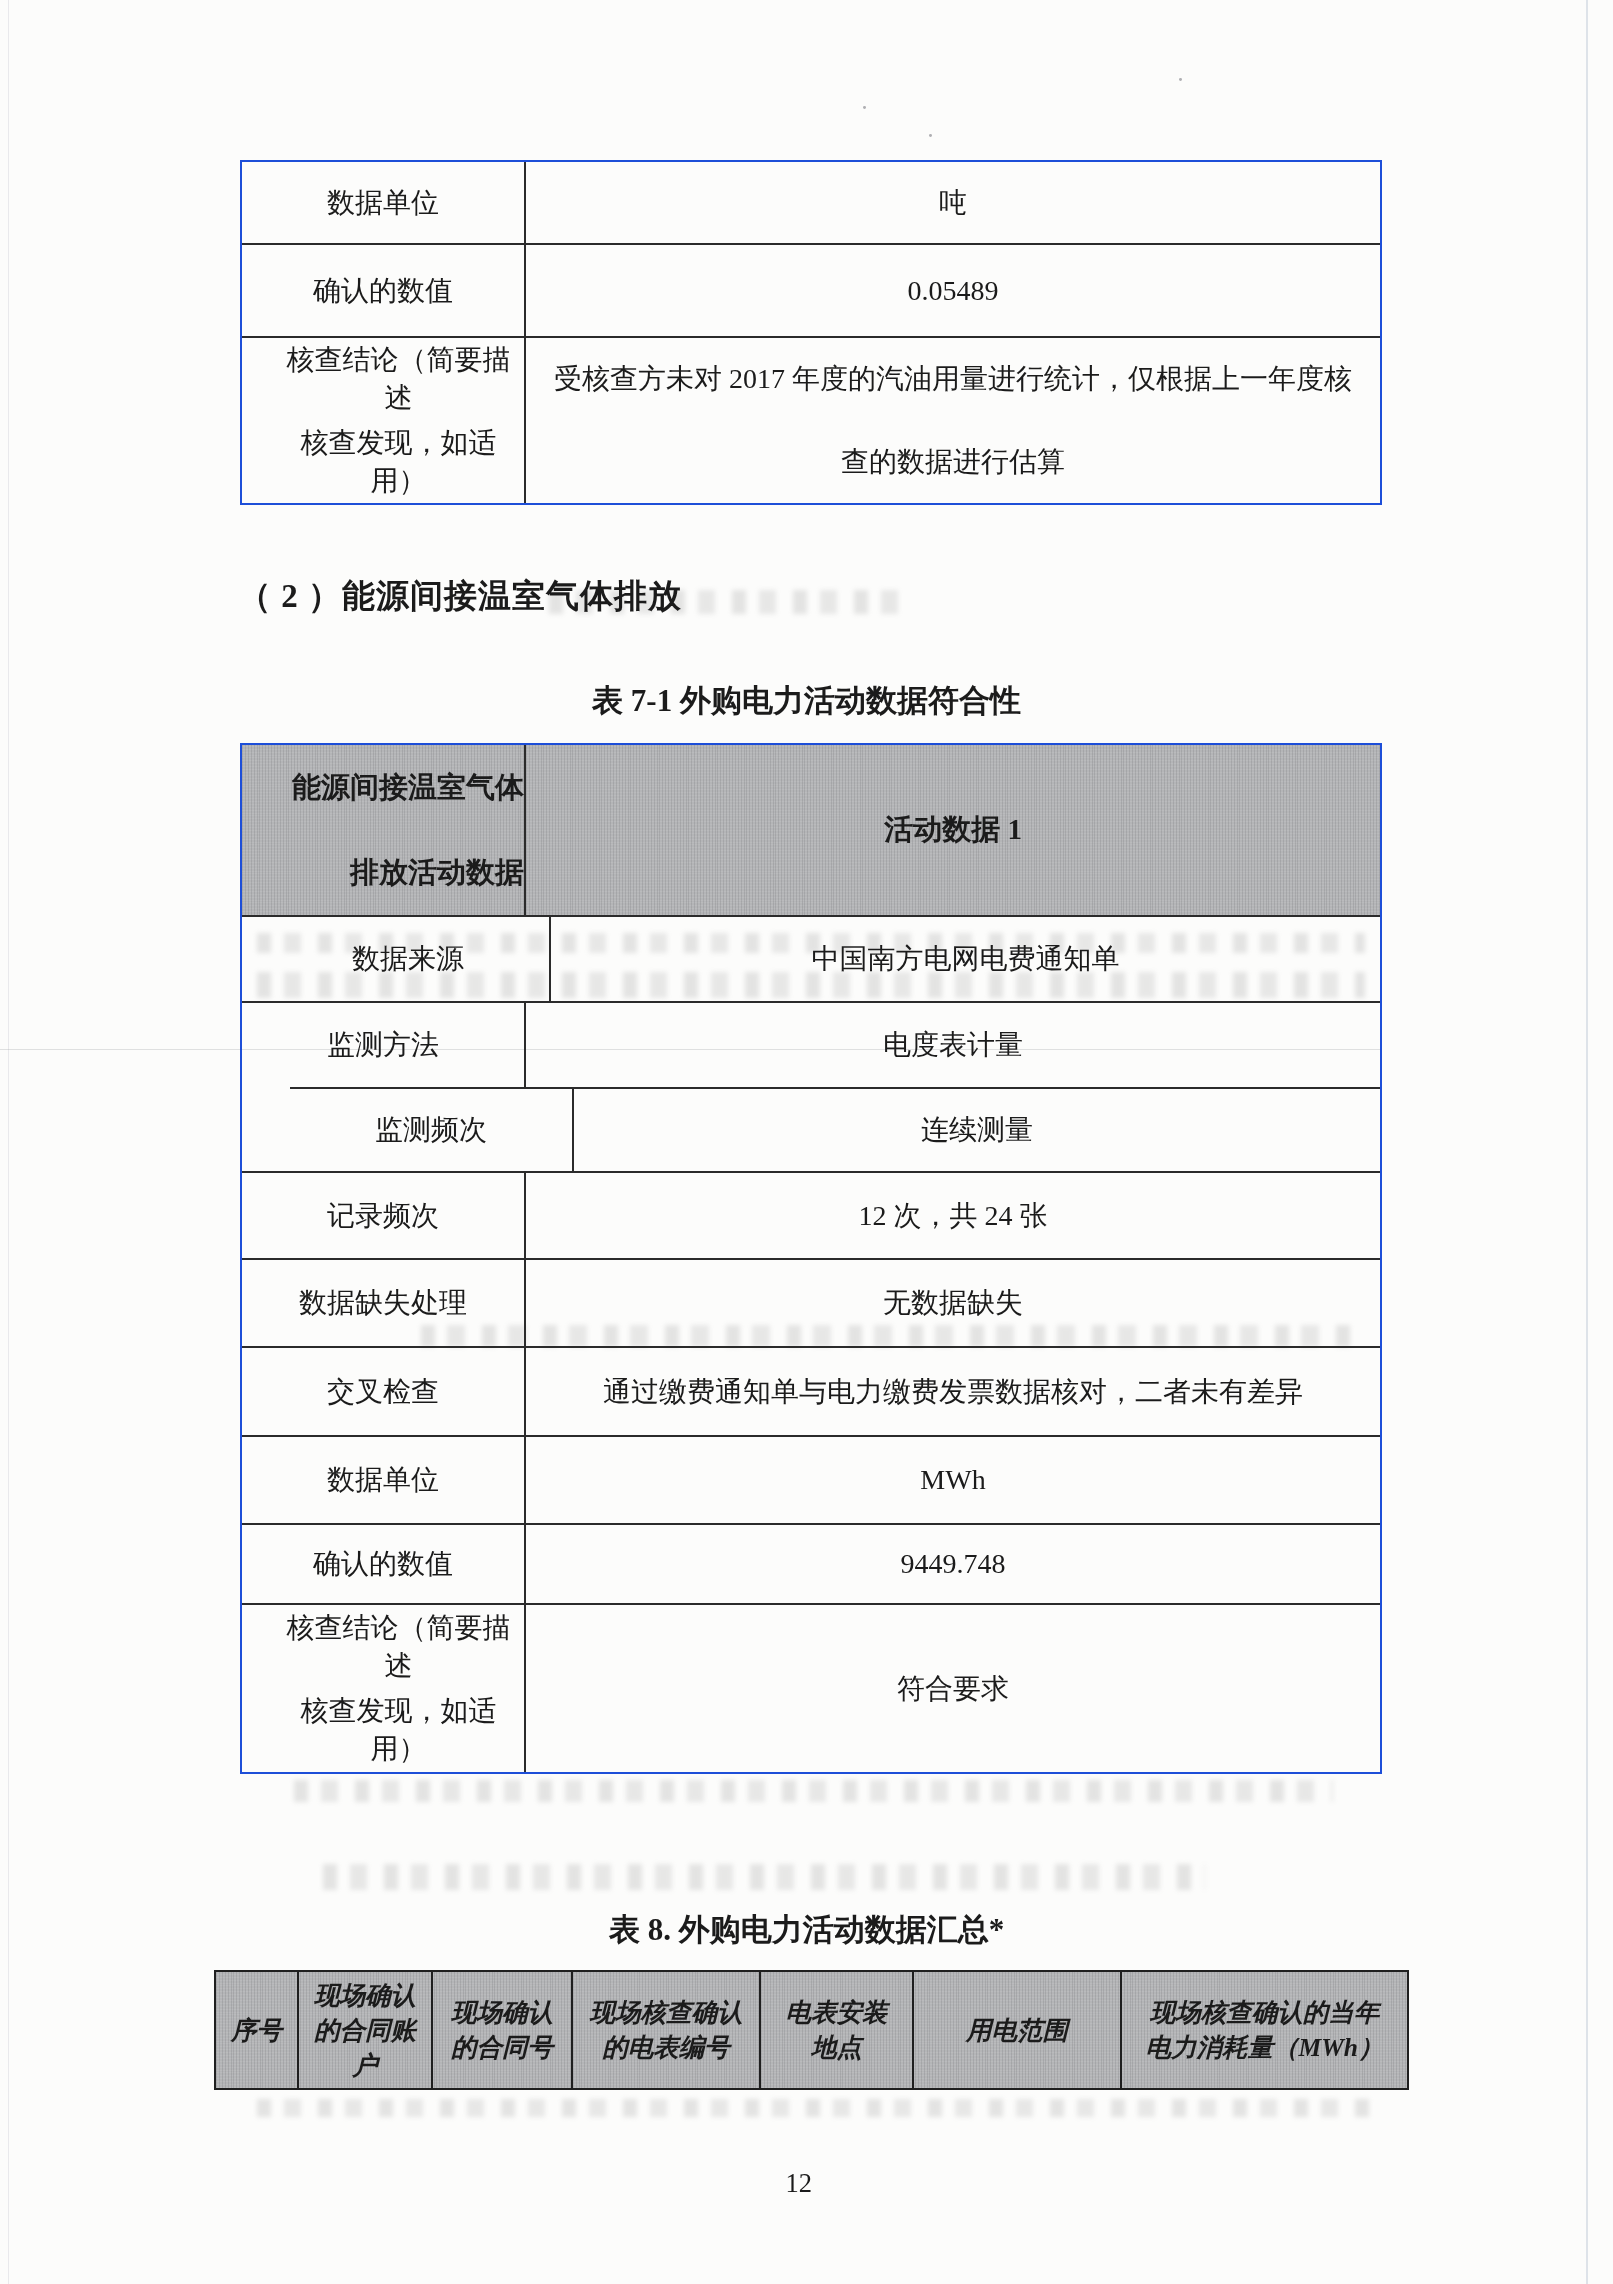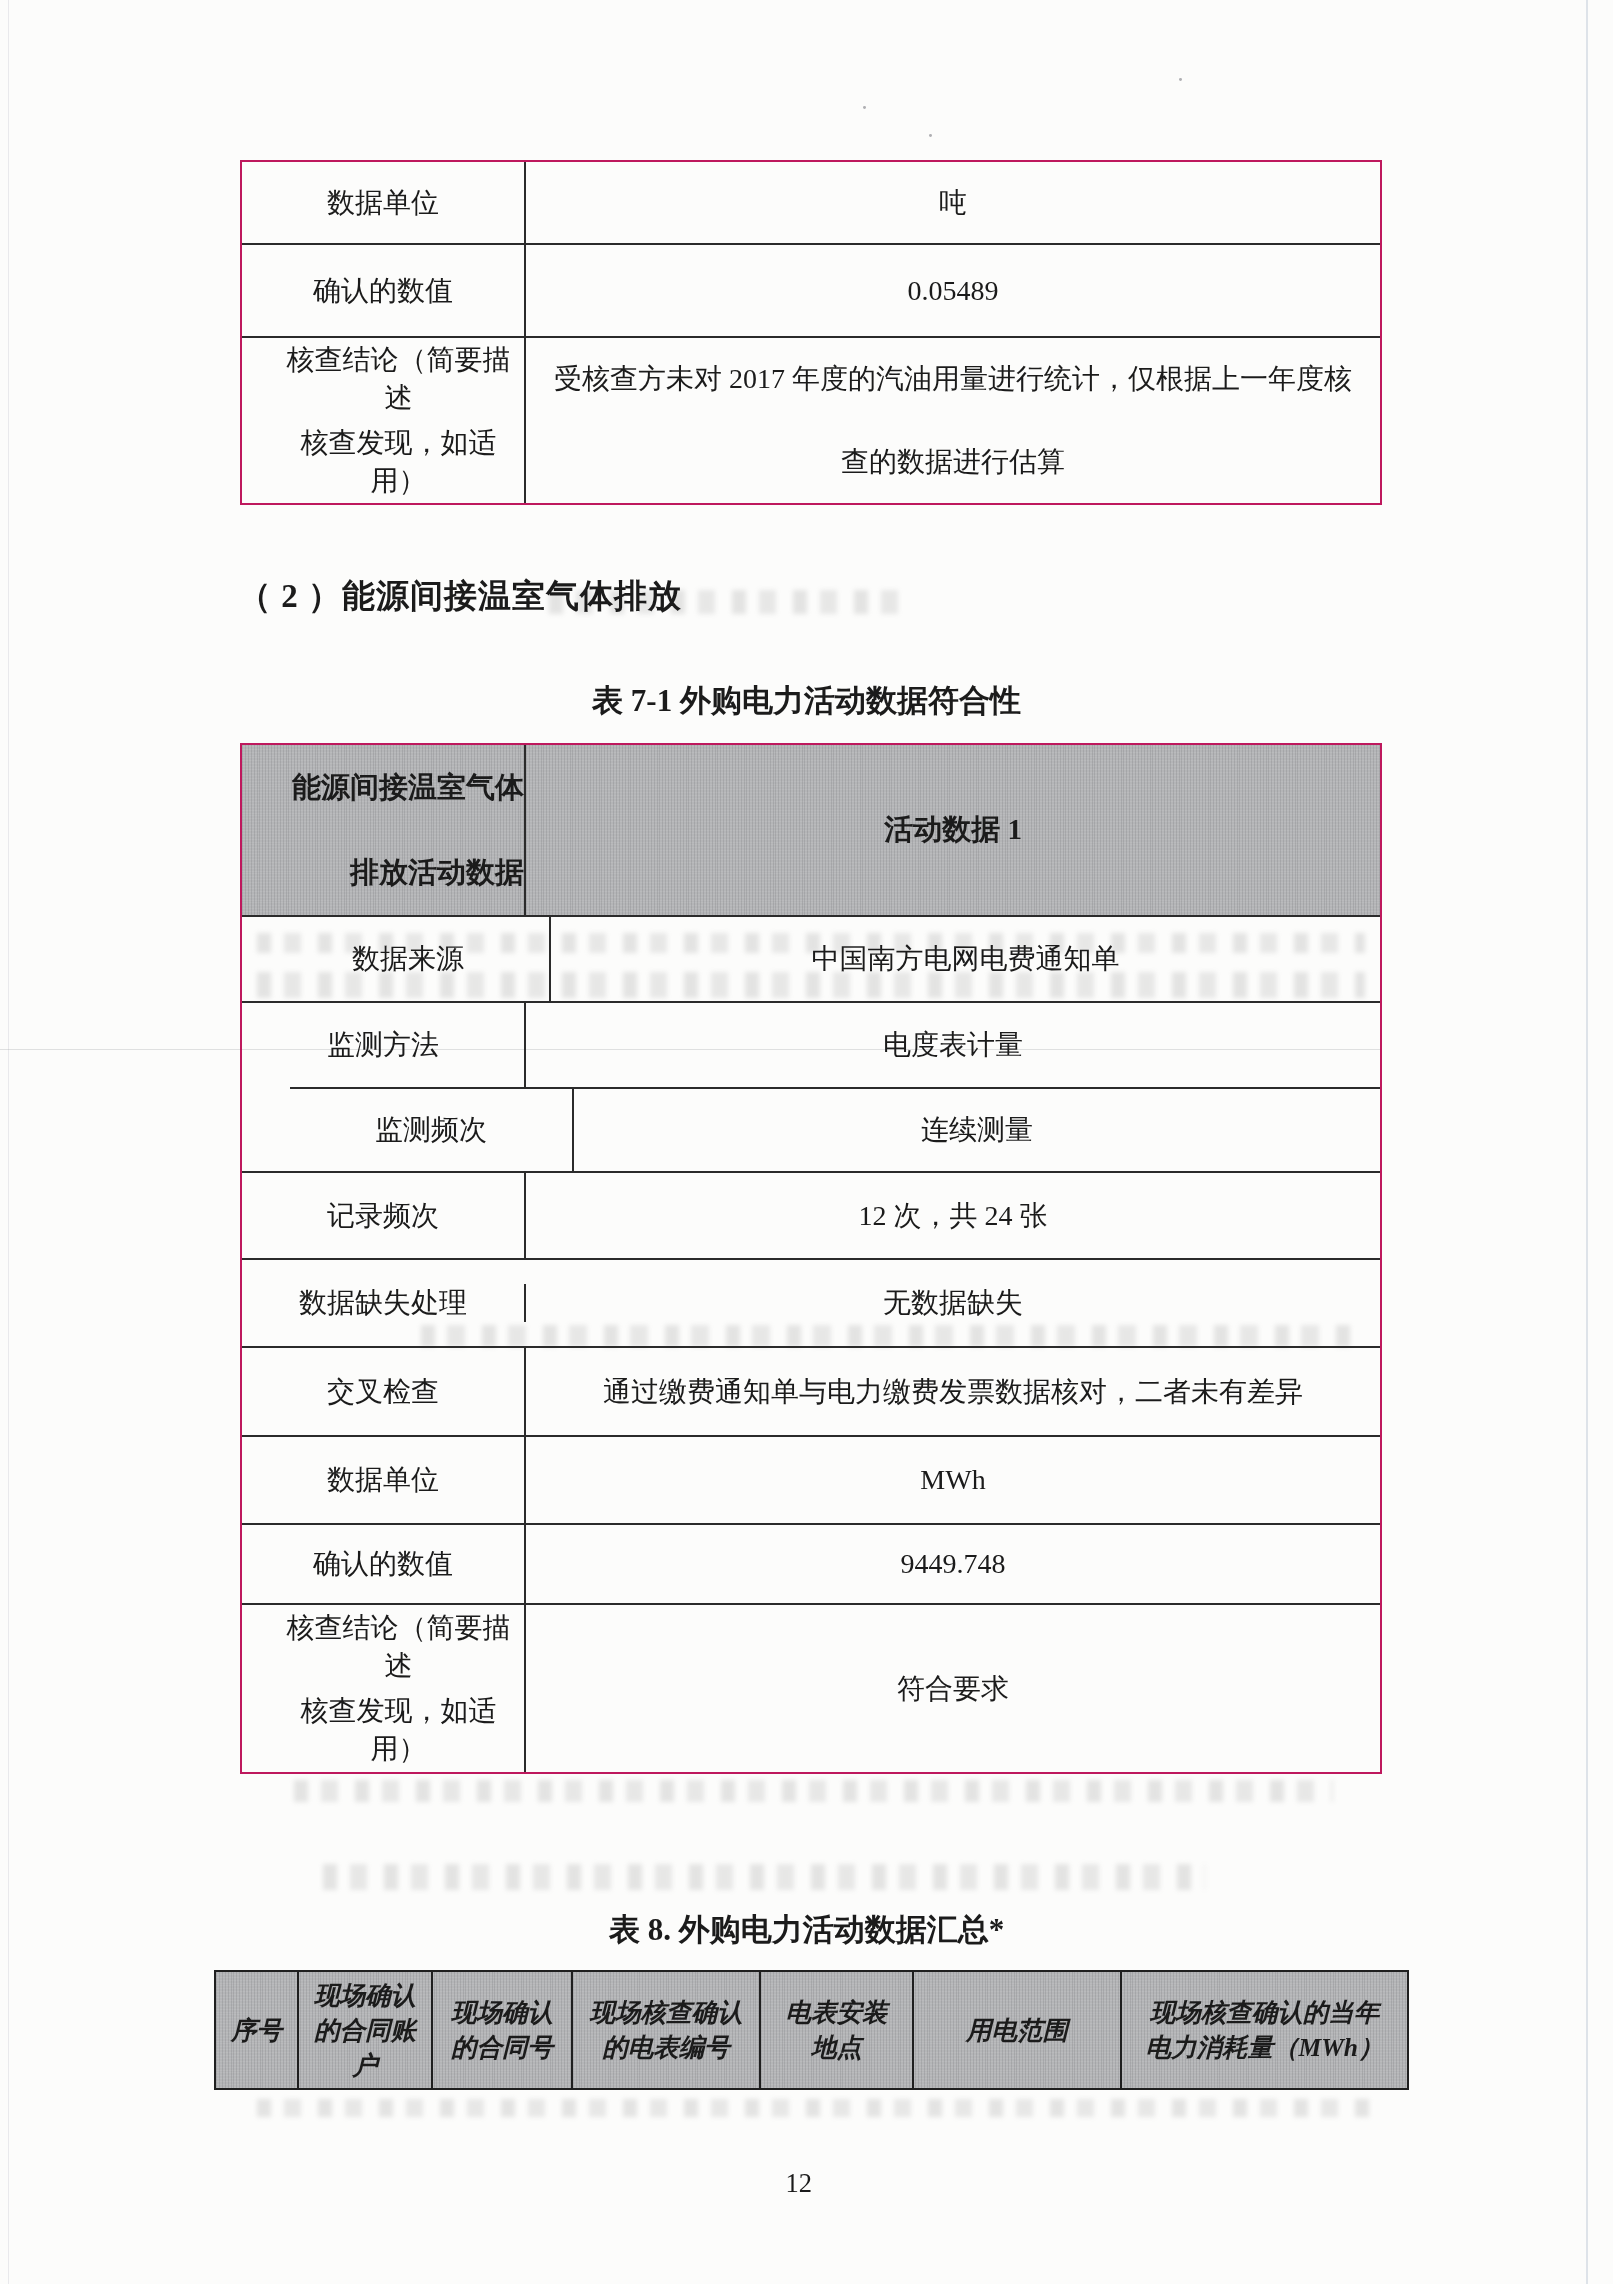--- a/index.html
+++ b/index.html
@@ -12,39 +12,39 @@
   .fold-line{position:absolute; left:1586px; top:0; width:2px; height:100%;
     background:#c9d2de; opacity:.6;}
   .edge-line{position:absolute; left:7.8px; top:0; width:1px; height:100%;
     background:#e4e4e8; opacity:.8;}
   .faint-hline{position:absolute; left:0; top:1049px; width:1380px; height:1px;
     background:rgba(170,172,176,.35);}
   .ghost{position:absolute; filter:blur(2.5px); opacity:.22;
     background:repeating-linear-gradient(90deg,#8d8d8d 0 13.7px,transparent 13.7px 26.5px,#9f9f9f 26.5px 44px,transparent 44px 61px);}
   .speck{position:absolute; width:2.9px; height:2.9px; background:#8f8f94; border-radius:50%; opacity:.7;}
   
-  .tbl{position:absolute; border:2px solid #be185d; background:transparent;}
+  .tbl{position:absolute; border:2px solid #1d4ed8; background:transparent;}
   .trow{display:flex; border-top:2px solid #2b2b2b;}
   .trow.first{border-top:none;}
   .tcell{box-sizing:border-box;}
   .cell-label{width:284px; border-right:2px solid #2b2b2b; display:flex;
     align-items:center; justify-content:center; font-size:28px; text-align:center;}
   .cell-value{flex:1; display:flex; align-items:center; justify-content:center;
     font-size:28px; text-align:center; padding:0 13.7px;}
   .multiline{flex-direction:column; justify-content:space-around; align-items:center;}
   .cell-label.multiline{align-items:center; padding-left:31px;}
   .ln{display:block;}
   
   .tbl-top{left:240px; top:160px; width:1138px;}
   .tbl-top .r1{height:81px;} .tbl-top .r2{height:91px;} .tbl-top .r3{height:165px;}
   
   .tbl-71{left:240px; top:743px; width:1138px;}
   .tbl-71 .rh{height:170px;}
   .tbl-71 .rA{height:84px;padding-left:25px;} .tbl-71 .rB{height:84px;} .tbl-71 .rC{height:82px;margin-left:48px;}
-  .tbl-71 .rD{height:85px;} .tbl-71 .rE{height:86px;align-items:center;} .tbl-71 .rF{height:87px;}
+  .tbl-71 .rD{height:85px;} .tbl-71 .rE{height:86px;} .tbl-71 .rF{height:87px;}
   .tbl-71 .rG{height:86px;} .tbl-71 .rH{height:78px;} .tbl-71 .rZ{height:167px;}
   .gray{
     background-color:#b4b5b7;
     background-image:
       repeating-linear-gradient(90deg, rgba(50,50,55,.12) 0 1px, transparent 1px 2.9px),
       repeating-linear-gradient(0deg, rgba(255,255,255,.08) 0 1px, transparent 1px 2.9px);
   }
   .hdr-text{font-weight:bold; font-size:29px;}
   
   .section-heading{position:absolute; left:238px; top:574px; font-size:33px;

